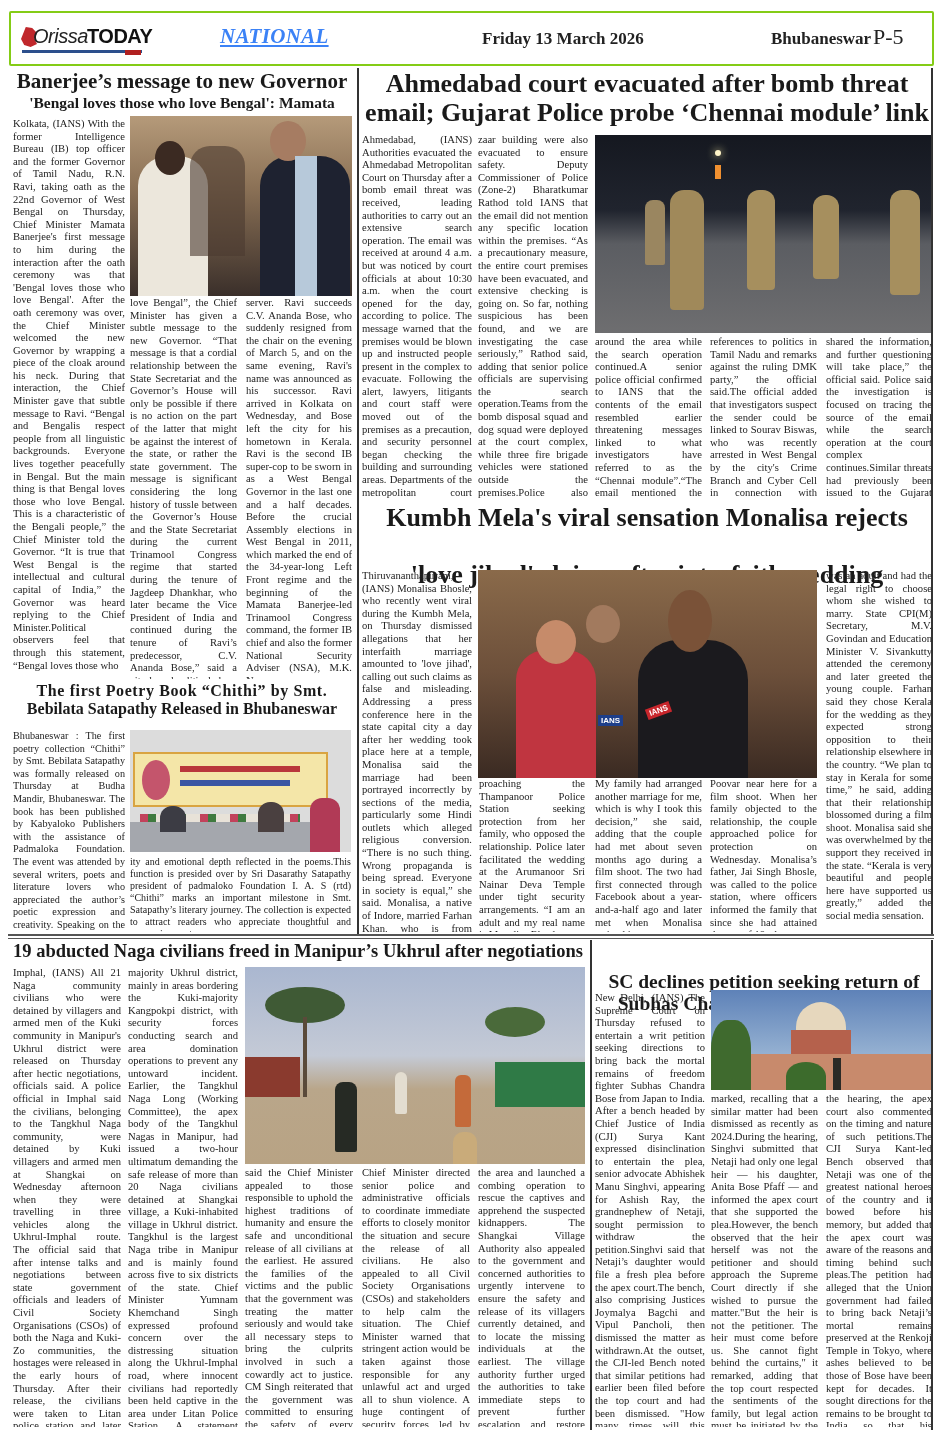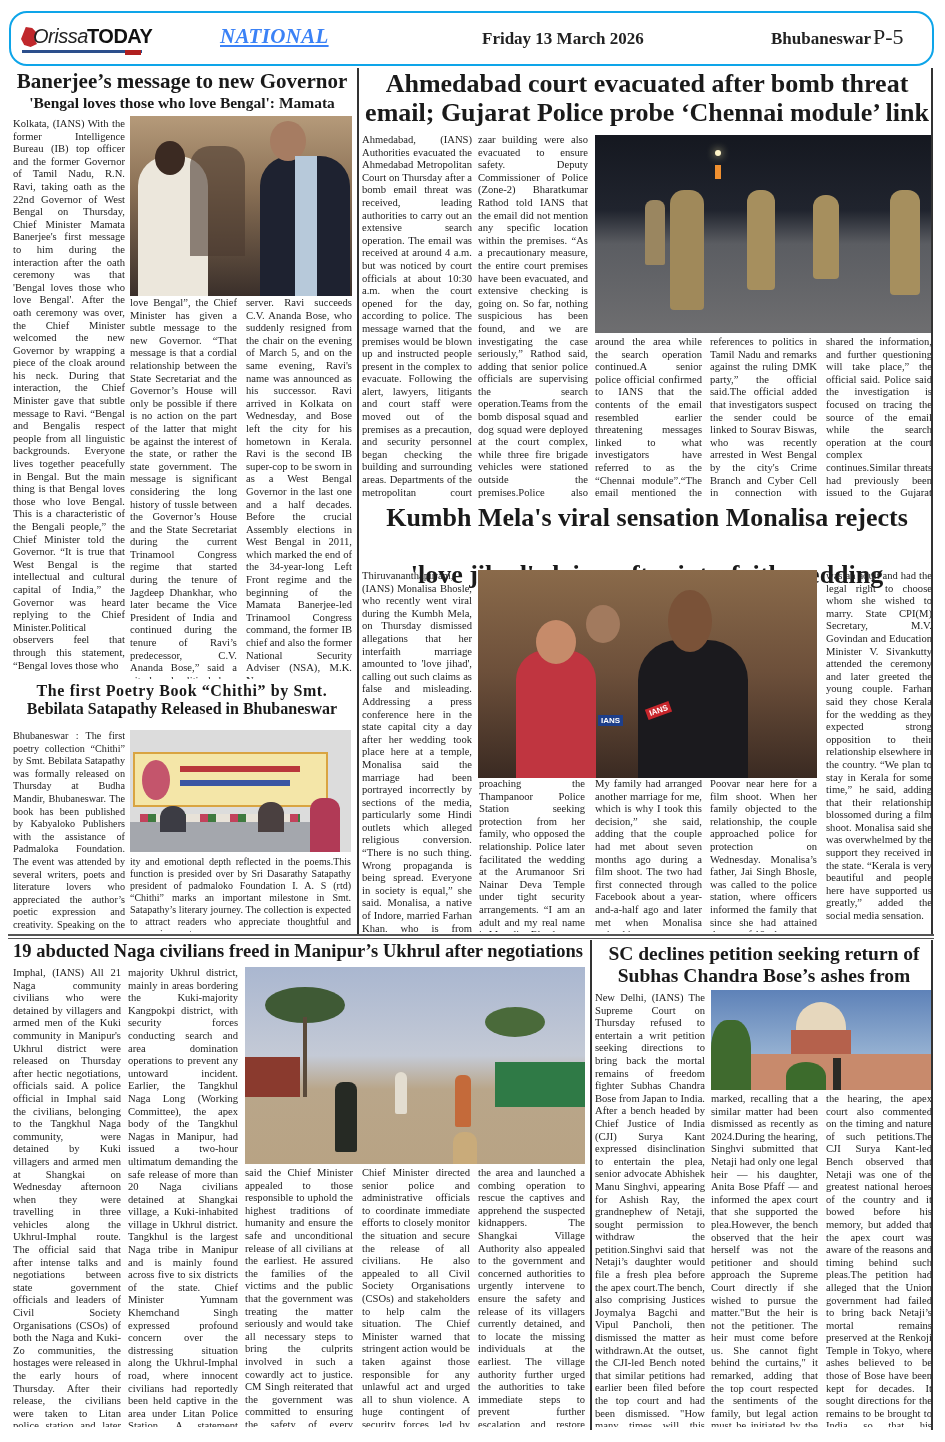--- a/index.html
+++ b/index.html
@@ -1,20 +1,20 @@
 <!DOCTYPE html>
 <html><head>
 <meta charset="utf-8">
 <style>
   * { box-sizing: border-box; margin: 0; padding: 0; }
   html, body { width: 945px; height: 1442px; background: #ffffff; overflow: hidden; }
   body { position: relative; font-family: "Liberation Serif", "DejaVu Serif", serif; color: #1a1a1a; }
 
   
-  .masthead { position: absolute; left: 9px; top: 11px; width: 925px; height: 55px; border: 2px solid #0ea5e9; border-radius: 18px; }
+  .masthead { position: absolute; left: 9px; top: 11px; width: 925px; height: 55px; border: 2px solid #84cc16; border-radius: 2px; }
   .logo { position: absolute; left: 10px; top: 12px; width: 125px; height: 32px; }
   .logo-map { position: absolute; left: 0; top: 2px; width: 16px; height: 20px; background: #c0282c; clip-path: polygon(30% 0, 70% 5%, 100% 30%, 85% 60%, 100% 85%, 60% 100%, 20% 90%, 0 60%, 15% 30%); }
   .logo-orissa { position: absolute; left: 12px; top: 0; font-family: "Liberation Sans", sans-serif; font-style: italic; font-size: 20px; color: #222; letter-spacing: -0.5px; }
   .logo-today { position: absolute; left: 66px; top: 0; font-family: "Liberation Sans", sans-serif; font-weight: bold; font-size: 20px; color: #111; letter-spacing: -0.5px; }
   .logo-bar { position: absolute; left: 1px; top: 25px; width: 120px; height: 3px; background: #2c4f8c; }
   .logo-bar-red { position: absolute; left: 104px; top: 25px; width: 16px; height: 5px; background: #b02020; }
   .section-name { position: absolute; left: 209px; top: 11px; font-size: 21px; font-style: italic; font-weight: bold; text-decoration: underline; color: #3b82f6; letter-spacing: 0.3px; }
   .issue-date { position: absolute; left: 471px; top: 16px; font-size: 17px; font-weight: bold; color: #222; }
   .city { position: absolute; left: 760px; top: 16px; font-size: 17px; font-weight: bold; color: #222; }
   .page-no { position: absolute; left: 862px; top: 11px; font-size: 22px; color: #222; }
@@ -151,21 +151,21 @@
   </div>
   <p class="col" style="left:13px; top:967px; width:108px; height:460px; overflow:hidden;">Imphal, (IANS) All 21 Naga community civilians who were detained by villagers and armed men of the Kuki community in Manipur's Ukhrul district were released on Thursday after hectic negotiations, officials said. A police official in Imphal said the civilians, belonging to the Tangkhul Naga community, were detained by Kuki villagers and armed men at Shangkai on Wednesday afternoon when they were travelling in three vehicles along the Ukhrul-Imphal route. The official said that after intense talks and negotiations between state government officials and leaders of Civil Society Organisations (CSOs) of both the Naga and Kuki-Zo communities, the hostages were released in the early hours of Thursday. After their release, the civilians were taken to Litan police station and later reunited with their respective families. Tension remained high on Wednesday in the Tangkhul Naga-</p>
   <p class="col" style="left:128px; top:967px; width:110px; height:460px; overflow:hidden;">majority Ukhrul district, mainly in areas bordering the Kuki-majority Kangpokpi district, with security forces conducting search and area domination operations to prevent any untoward incident. Earlier, the Tangkhul Naga Long (Working Committee), the apex body of the Tangkhul Nagas in Manipur, had issued a two-hour ultimatum demanding the safe release of more than 20 Naga civilians detained at Shangkai village, a Kuki-inhabited village in Ukhrul district. Tangkhul is the largest Naga tribe in Manipur and is mainly found across five to six districts of the state. Chief Minister Yumnam Khemchand Singh expressed profound concern over the distressing situation along the Ukhrul-Imphal road, where innocent civilians had reportedly been held captive in the area under Litan Police Station. A statement issued by the Chief Minister’s Office (CMO)</p>
   <p class="col" style="left:245px; top:1167px; width:108px; height:260px; overflow:hidden;">said the Chief Minister appealed to those responsible to uphold the highest traditions of humanity and ensure the safe and unconditional release of all civilians at the earliest. He assured the families of the victims and the public that the government was treating the matter seriously and would take all necessary steps to bring the culprits involved in such a cowardly act to justice. CM Singh reiterated that the government was committed to ensuring the safety of every citizen of Manipur. The</p>
   <p class="col" style="left:362px; top:1167px; width:108px; height:260px; overflow:hidden;">Chief Minister directed senior police and administrative officials to coordinate immediate efforts to closely monitor the situation and secure the release of all civilians. He also appealed to all Civil Society Organisations (CSOs) and stakeholders to help calm the situation. The Chief Minister warned that stringent action would be taken against those responsible for any unlawful act and urged all to shun violence. A huge contingent of security forces, led by senior police officials, rushed to</p>
   <p class="col" style="left:478px; top:1167px; width:107px; height:260px; overflow:hidden;">the area and launched a combing operation to rescue the captives and apprehend the suspected kidnappers. The Shangkai Village Authority also appealed to the government and concerned authorities to urgently intervene to ensure the safety and release of its villagers currently detained, and to locate the missing individuals at the earliest. The village authority further urged the authorities to take immediate steps to prevent further escalation and restore peace and security in the area.</p>
 </article>
 
 <article>
   <h2 class="hl" style="left:594px; top:943px; width:340px; font-size:19.5px;">
-    <span style="display:block;">SC declines petition seeking return of</span>
+    <span style="display:block;margin-top:28px;">SC declines petition seeking return of</span>
     <span style="display:block;">Subhas Chandra Bose’s ashes from Japan</span>
   </h2>
   <div class="photo" style="left:711px; top:990px; width:220px; height:100px; background: linear-gradient(180deg,#5e82b8 0%,#9ab5d4 70%,#c9d6e2 100%);">
     <div style="position:absolute; left:85px; top:12px; width:50px; height:30px; background:#e6d7bd; border-radius:25px 25px 0 0;"></div>
     <div style="position:absolute; left:80px; top:40px; width:60px; height:24px; background:#b5614c;"></div>
     <div style="position:absolute; left:25px; top:64px; width:195px; height:36px; background:#c88a6c;"></div>
     <div style="position:absolute; left:0; top:30px; width:40px; height:70px; background:#3f6a2e; border-radius:40% 40% 0 0;"></div>
     <div style="position:absolute; left:75px; top:72px; width:40px; height:28px; background:#3c6b2c; border-radius:50% 50% 0 0;"></div>
     <div style="position:absolute; left:122px; top:68px; width:8px; height:32px; background:#2b2a26;"></div>
   </div>

